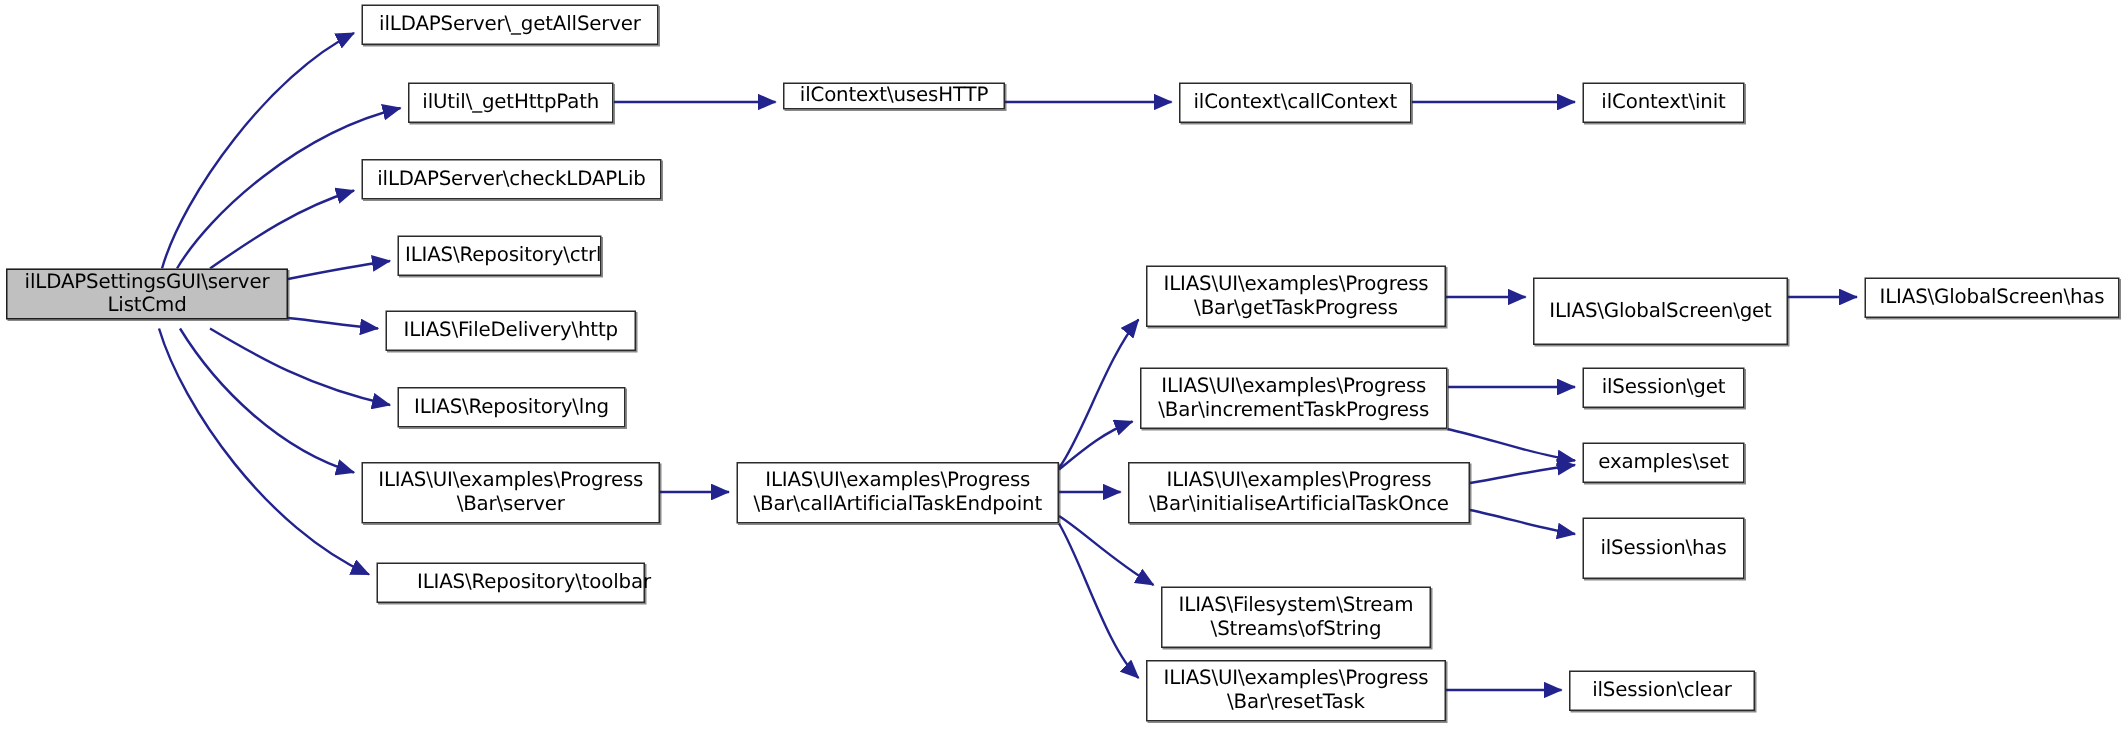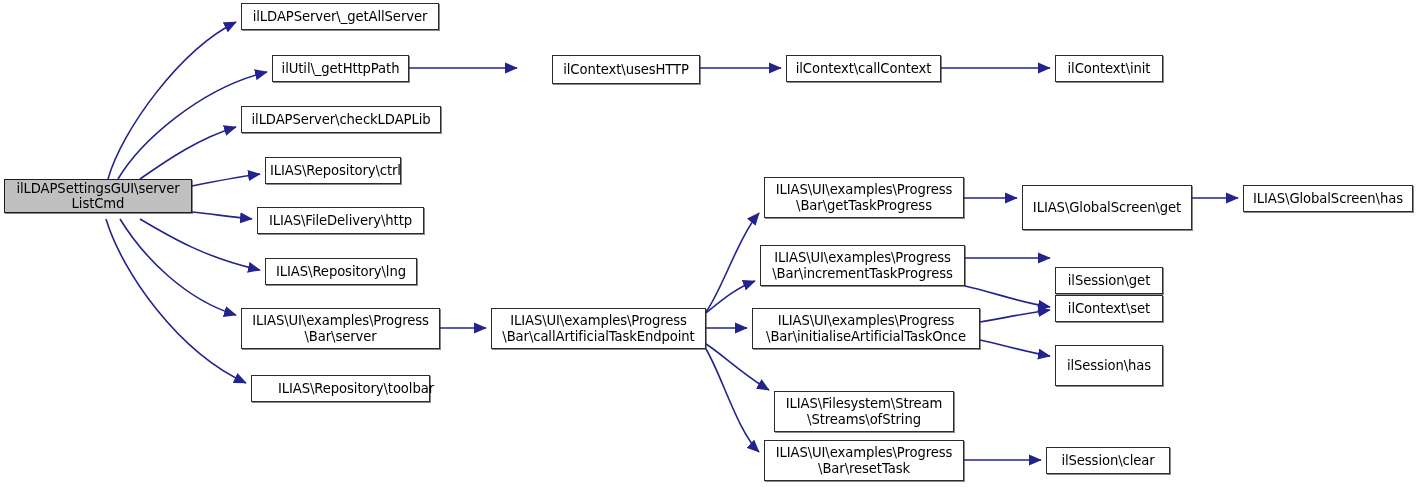--- a/index.html
+++ b/index.html
@@ -96,35 +96,35 @@
 ListCmd</span></div>
       <div class="node" style="left: 241px; top: 3px; width: 198px; height: 27px;"><span class="node-label">ilLDAPServer\_getAllServer</span></div>
       <div class="node" style="left: 272px; top: 55px; width: 137px; height: 27px;"><span class="node-label">ilUtil\_getHttpPath</span></div>
       <div class="node" style="left: 241px; top: 106px; width: 200px; height: 27px;"><span class="node-label">ilLDAPServer\checkLDAPLib</span></div>
       <div class="node" style="left: 265px; top: 157px; width: 136px; height: 27px;"><span class="node-label">ILIAS\Repository\ctrl</span></div>
       <div class="node" style="left: 257px; top: 207px; width: 167px; height: 27px;"><span class="node-label">ILIAS\FileDelivery\http</span></div>
       <div class="node" style="left: 265px; top: 258px; width: 152px; height: 27px;"><span class="node-label">ILIAS\Repository\lng</span></div>
       <div class="node" style="left: 241px; top: 308px; width: 199px; height: 41px;"><span class="node-label">ILIAS\UI\examples\Progress
 \Bar\server</span></div>
       <div class="node" style="left: 251px; top: 375px; width: 179px; height: 27px; padding-left: 22px;"><span class="node-label">ILIAS\Repository\toolbar</span></div>
-      <div class="node" style="left: 522px; top: 55px; width: 148px; height: 29px; margin-left: 30px;"><span class="node-label">ilContext\usesHTTP</span></div>
+      <div class="node" style="left: 522px; top: 55px; width: 148px; height: 18px;"><span class="node-label">ilContext\usesHTTP</span></div>
       <div class="node" style="left: 786px; top: 55px; width: 155px; height: 27px;"><span class="node-label">ilContext\callContext</span></div>
       <div class="node" style="left: 1055px; top: 55px; width: 108px; height: 27px;"><span class="node-label">ilContext\init</span></div>
       <div class="node" style="left: 491px; top: 308px; width: 215px; height: 41px;"><span class="node-label">ILIAS\UI\examples\Progress
 \Bar\callArtificialTaskEndpoint</span></div>
       <div class="node" style="left: 764px; top: 177px; width: 200px; height: 41px;"><span class="node-label">ILIAS\UI\examples\Progress
 \Bar\getTaskProgress</span></div>
       <div class="node" style="left: 760px; top: 245px; width: 205px; height: 41px;"><span class="node-label">ILIAS\UI\examples\Progress
 \Bar\incrementTaskProgress</span></div>
       <div class="node" style="left: 752px; top: 308px; width: 228px; height: 41px;"><span class="node-label">ILIAS\UI\examples\Progress
 \Bar\initialiseArtificialTaskOnce</span></div>
       <div class="node" style="left: 774px; top: 379px; width: 180px; height: 41px; margin-top: 12px;"><span class="node-label">ILIAS\Filesystem\Stream
 \Streams\ofString</span></div>
       <div class="node" style="left: 764px; top: 440px; width: 200px; height: 41px;"><span class="node-label">ILIAS\UI\examples\Progress
 \Bar\resetTask</span></div>
       <div class="node" style="left: 1022px; top: 185px; width: 170px; height: 45px;"><span class="node-label">ILIAS\GlobalScreen\get</span></div>
       <div class="node" style="left: 1243px; top: 185px; width: 170px; height: 27px;"><span class="node-label">ILIAS\GlobalScreen\has</span></div>
-      <div class="node" style="left: 1055px; top: 245px; width: 108px; height: 27px; margin-top: 22px;"><span class="node-label">ilSession\get</span></div>
-      <div class="node" style="left: 1055px; top: 295px; width: 108px; height: 27px;"><span class="node-label">ilContext\set</span></div>
+      <div class="node" style="left: 1055px; top: 245px; width: 108px; height: 27px;"><span class="node-label">ilSession\get</span></div>
+      <div class="node" style="left: 1055px; top: 295px; width: 108px; height: 27px;"><span class="node-label">examples\set</span></div>
       <div class="node" style="left: 1055px; top: 345px; width: 108px; height: 41px;"><span class="node-label">ilSession\has</span></div>
       <div class="node" style="left: 1046px; top: 447px; width: 124px; height: 27px;"><span class="node-label">ilSession\clear</span></div>
     </div>
 </div>
 
 </body></html>

